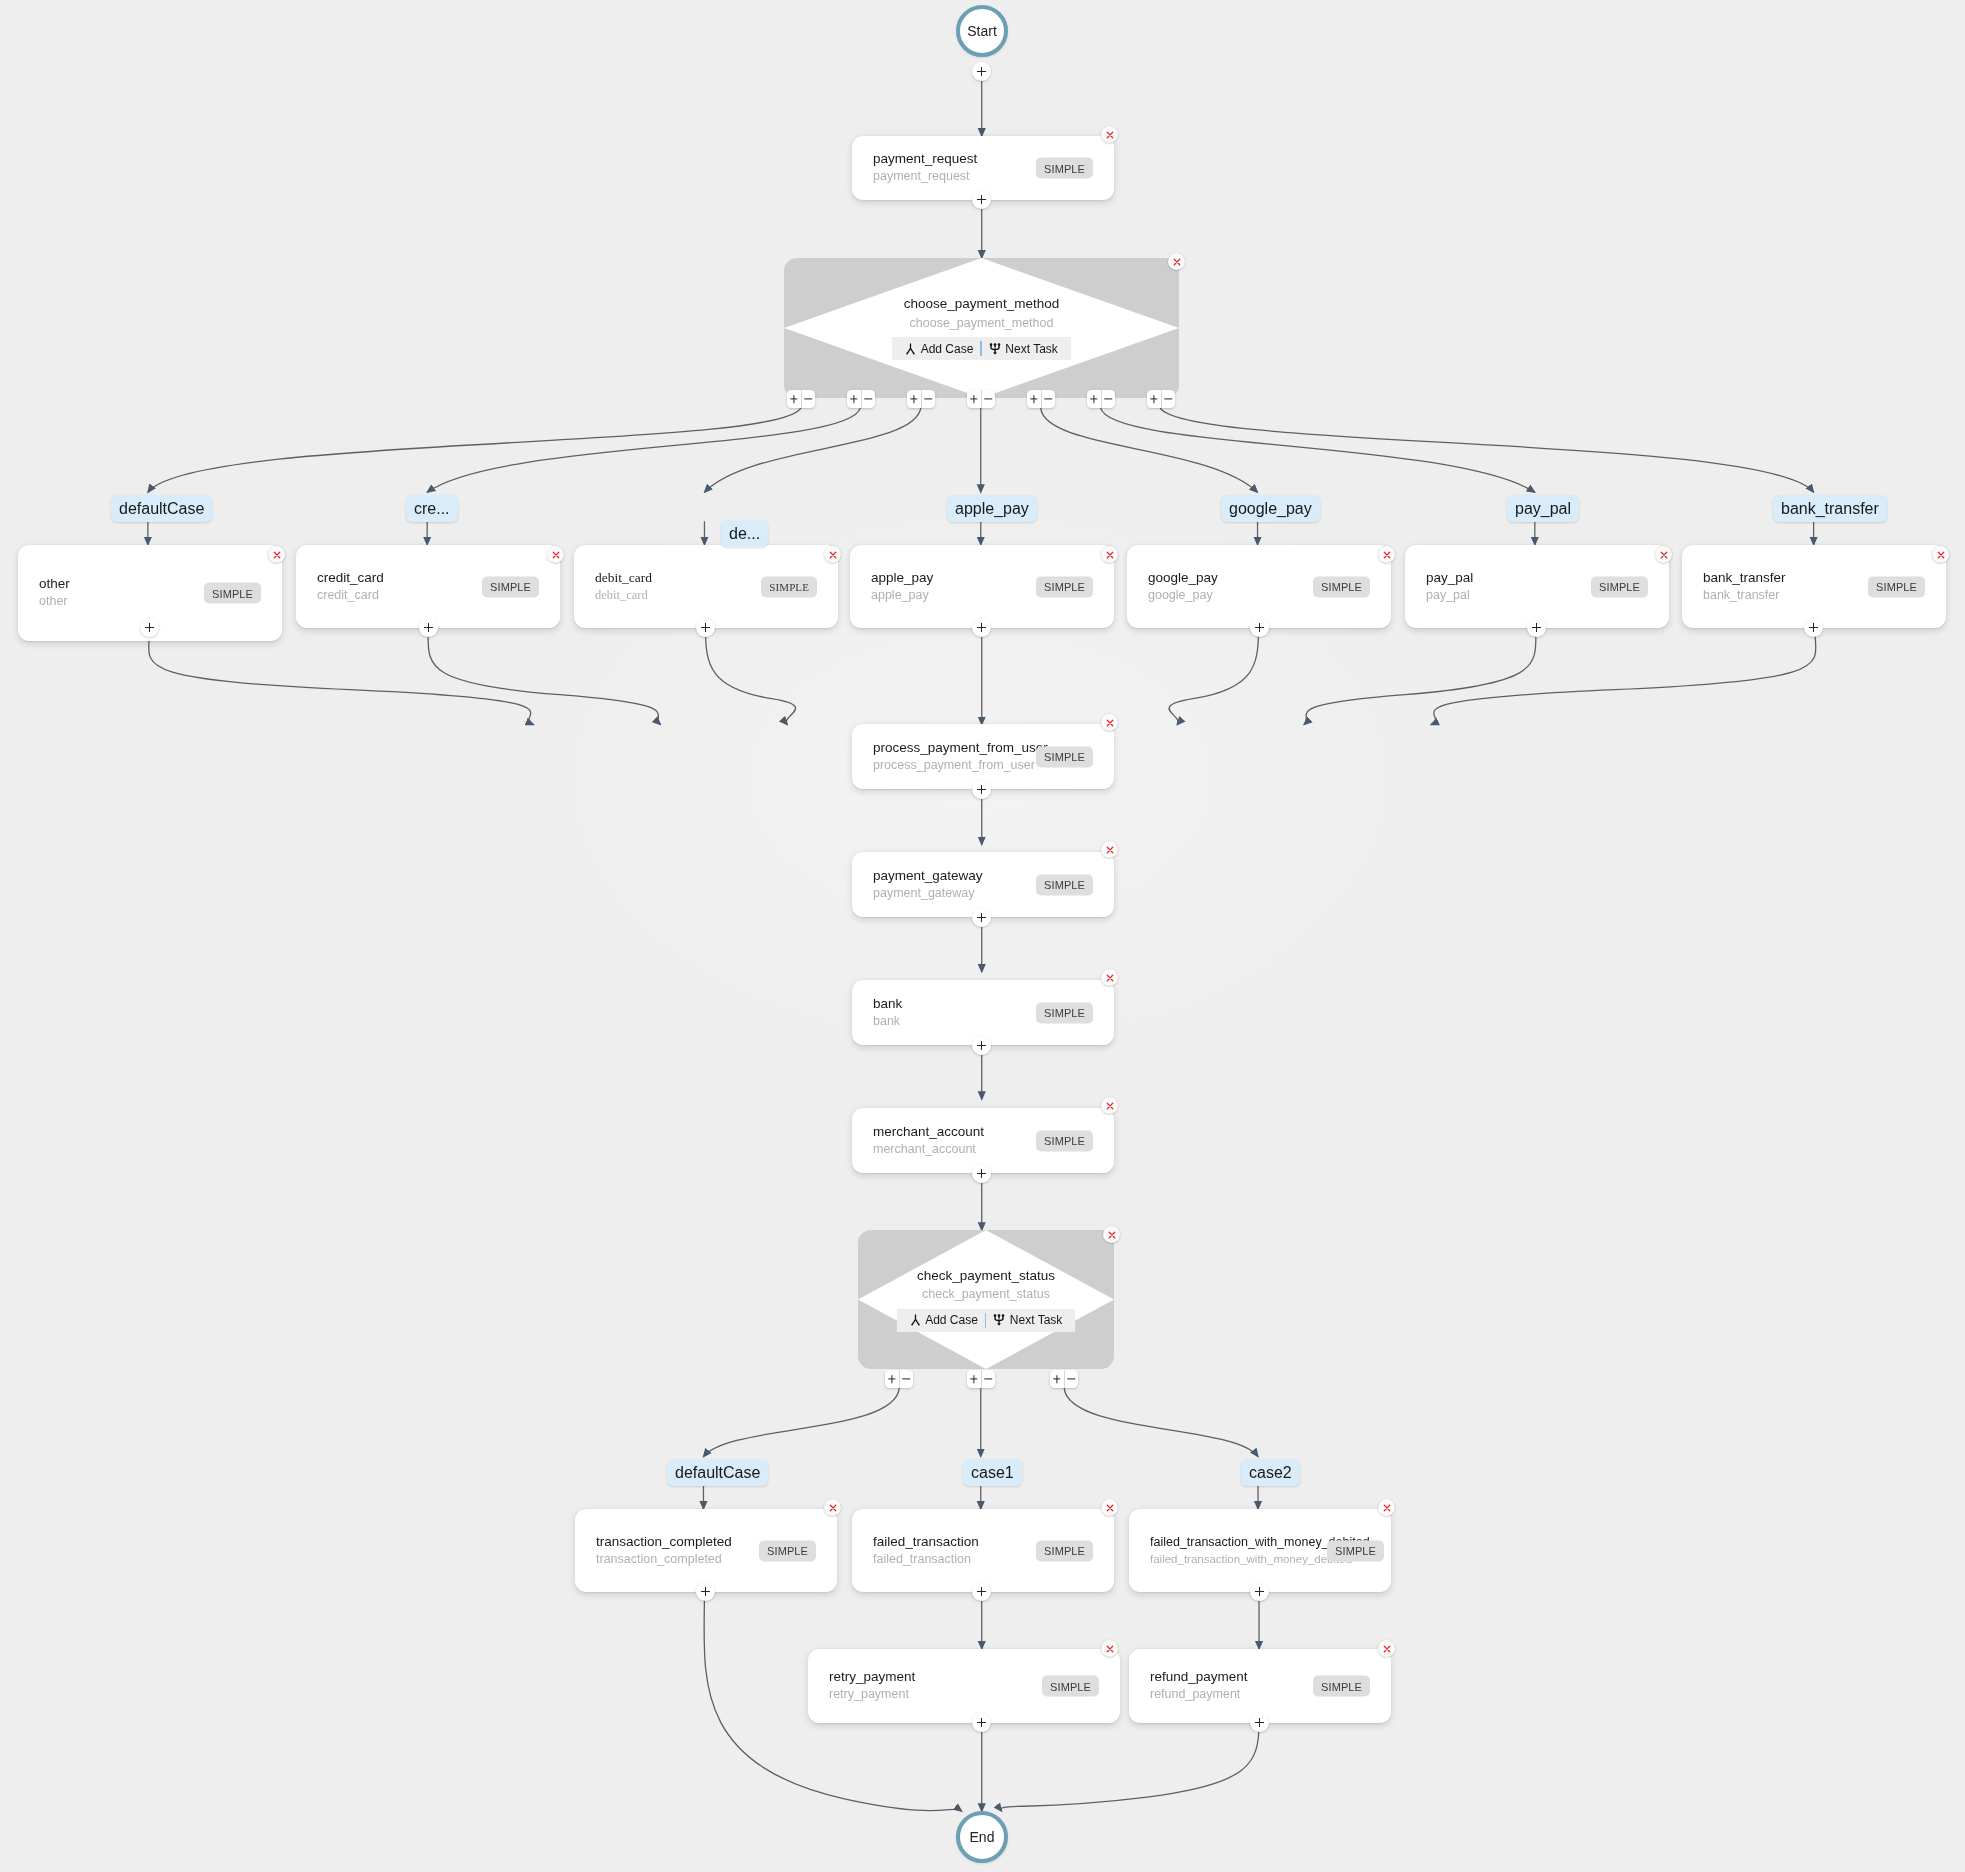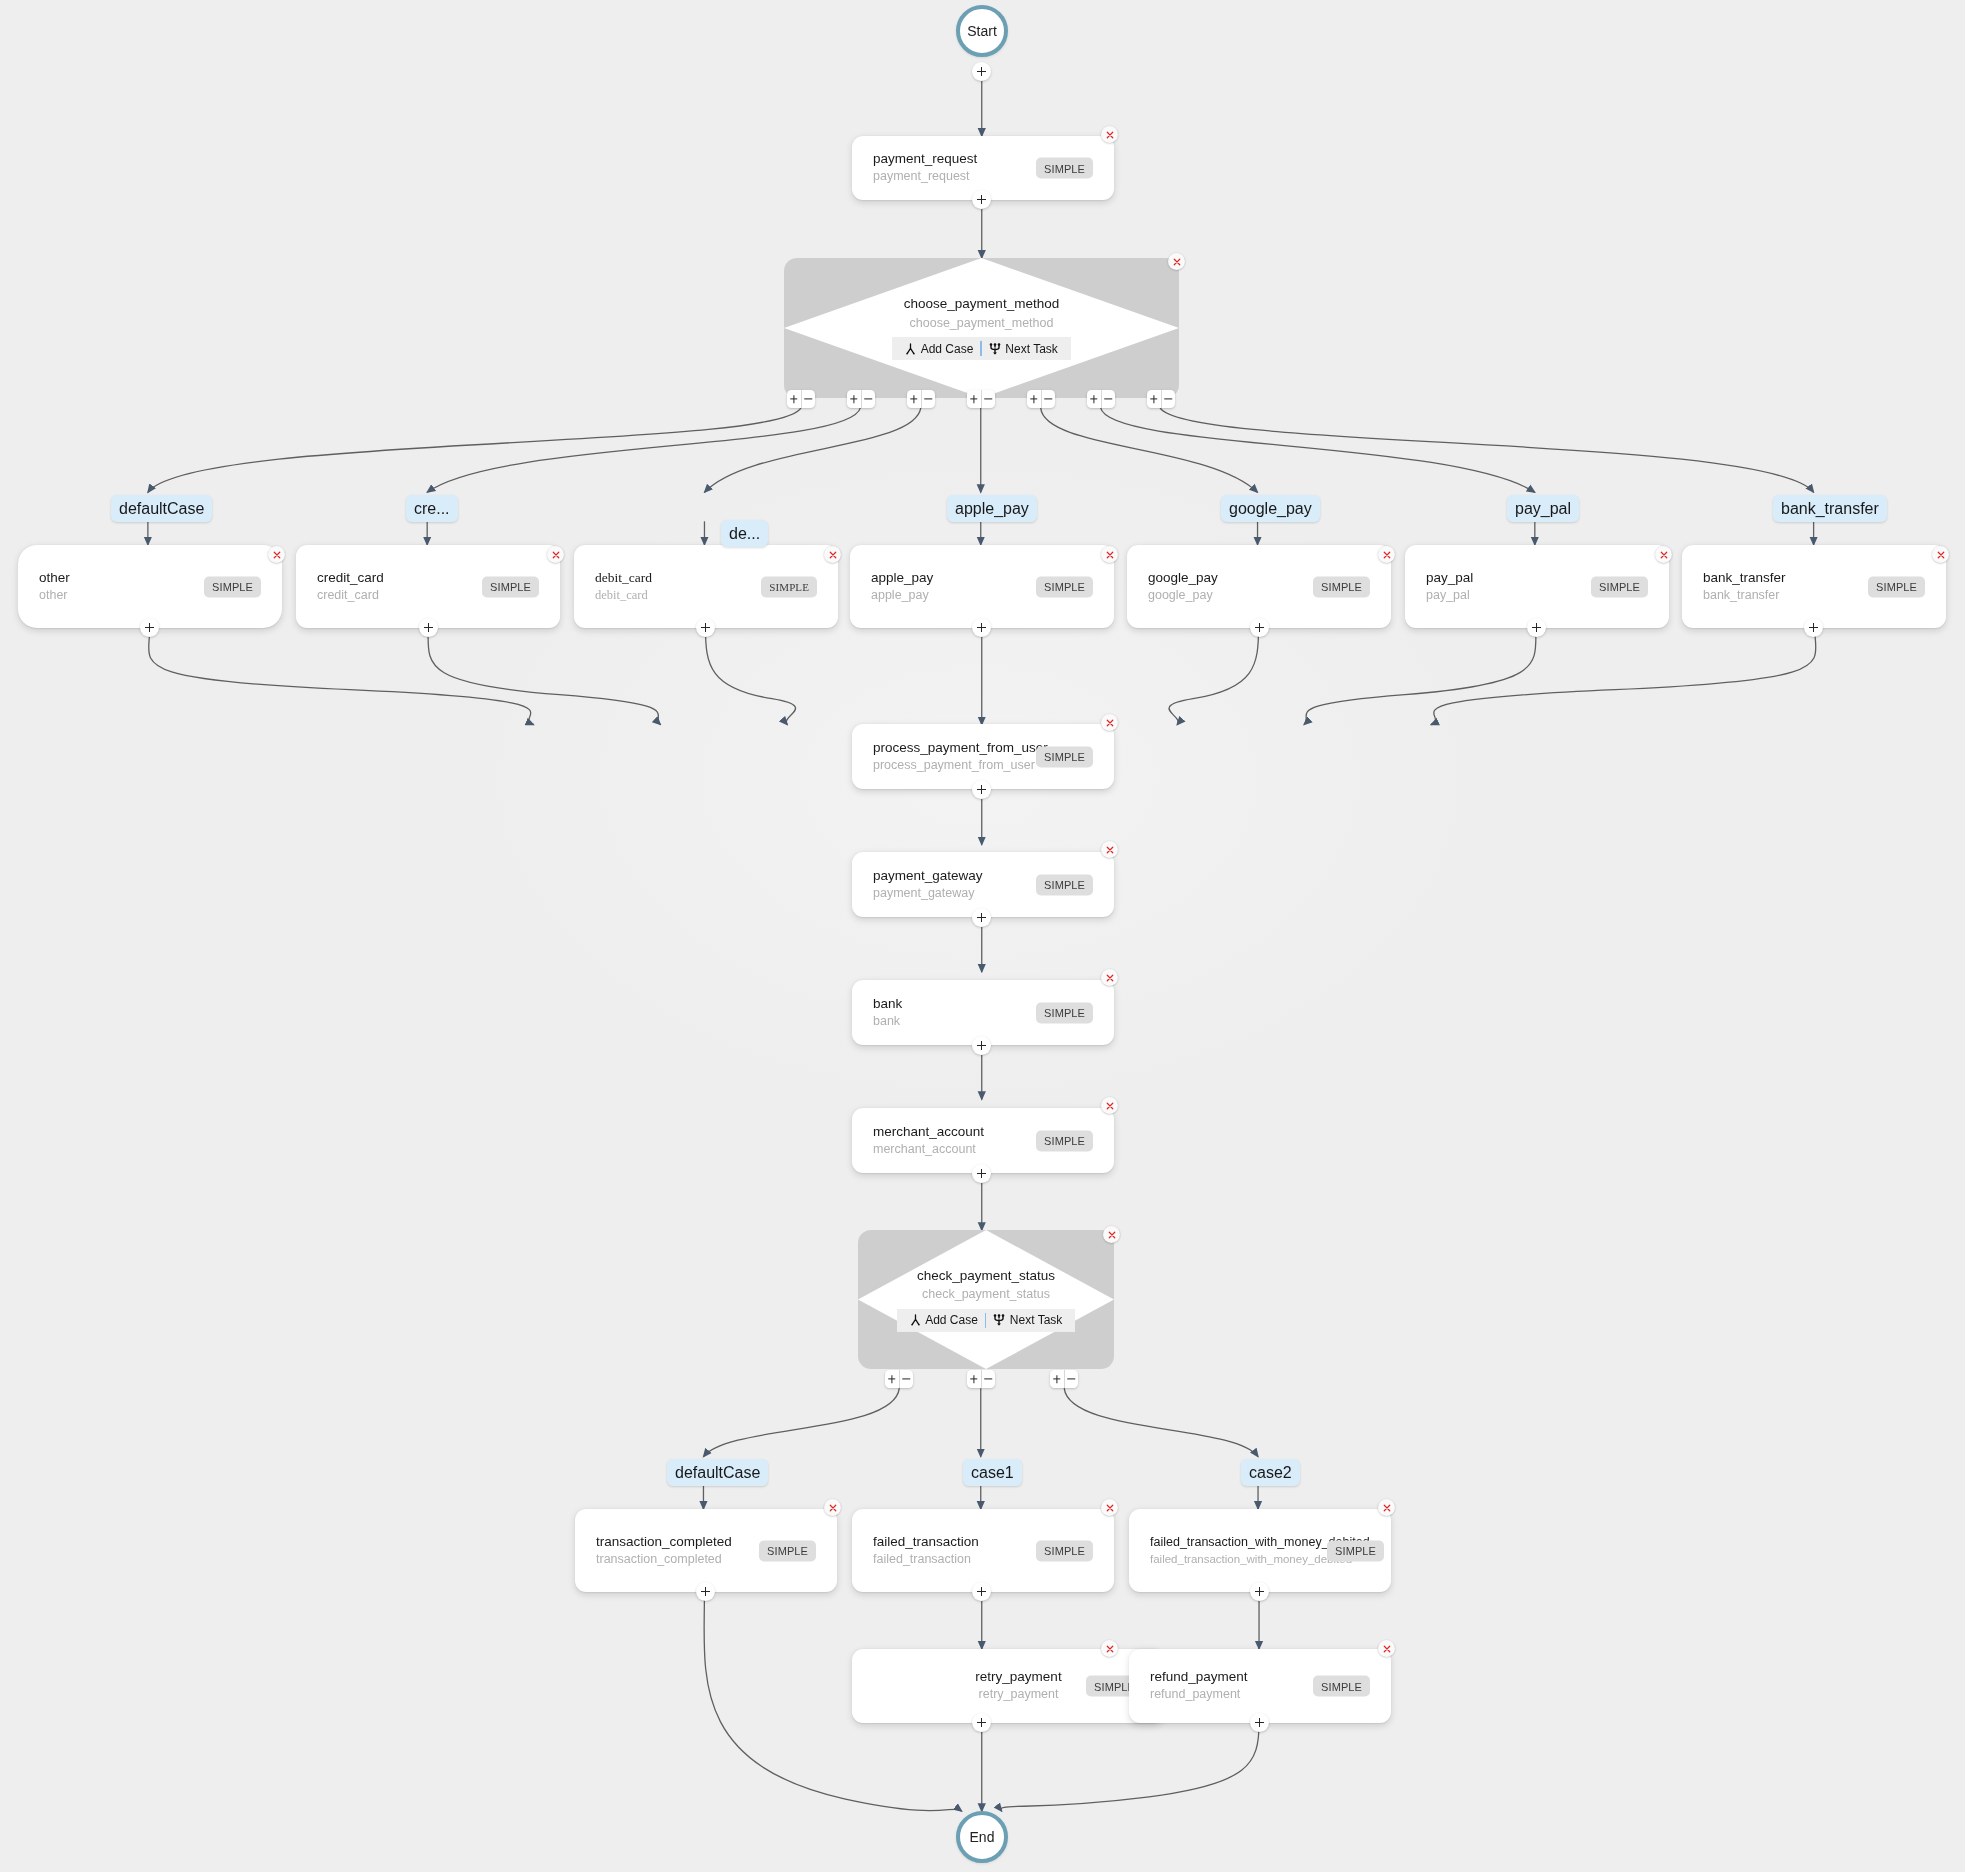--- a/index.html
+++ b/index.html
@@ -344,21 +344,21 @@
   </div>
 
   <div class="casepill" style="left:111px; top:495px;">defaultCase</div>
   <div class="casepill" style="left:406px; top:495px;">cre...</div>
   <div class="casepill" style="left:685px; top:520px;margin-left:36px;">de...</div>
   <div class="casepill" style="left:947px; top:495px;">apple_pay</div>
   <div class="casepill" style="left:1221px; top:495px;">google_pay</div>
   <div class="casepill" style="left:1507px; top:495px;">pay_pal</div>
   <div class="casepill" style="left:1773px; top:495px;">bank_transfer</div>
 
-  <div class="task" style="left:18px; top:545px; width:264px; height:83px;border-radius:19px;">
+  <div class="task" style="left:18px; top:545px; width:264px; height:96px;">
     <div class="tinner">
       <div class="tname">other</div>
       <div class="tsub">other</div>
     </div>
     <div class="badge">SIMPLE</div>
   </div>
   <div class="xbtn" style="left:268px; top:546px;">
     <svg width="10" height="10" viewBox="0 0 20 20">
         <path d="M4.5 4.5 L15.5 15.5 M15.5 4.5 L4.5 15.5" stroke="#e02424" stroke-width="2.4" stroke-linecap="round" fill="none"></path>
       </svg>
@@ -600,21 +600,21 @@
     </div>
     <div class="badge" style="right:7px;">SIMPLE</div>
   </div>
   <div class="xbtn" style="left:1378px; top:1499px;">
     <svg width="10" height="10" viewBox="0 0 20 20">
         <path d="M4.5 4.5 L15.5 15.5 M15.5 4.5 L4.5 15.5" stroke="#e02424" stroke-width="2.4" stroke-linecap="round" fill="none"></path>
       </svg>
   </div>
   <div class="plus" style="left:1250px; top:1582px;"></div>
 
-  <div class="task" style="left:852px; top:1649px; width:312px; height:74px;text-align:center;">
+  <div class="task" style="left:808px; top:1649px; width:312px; height:74px;">
     <div class="tinner">
       <div class="tname">retry_payment</div>
       <div class="tsub">retry_payment</div>
     </div>
     <div class="badge">SIMPLE</div>
   </div>
   <div class="xbtn" style="left:1101px; top:1640px;">
     <svg width="10" height="10" viewBox="0 0 20 20">
         <path d="M4.5 4.5 L15.5 15.5 M15.5 4.5 L4.5 15.5" stroke="#e02424" stroke-width="2.4" stroke-linecap="round" fill="none"></path>
       </svg>

